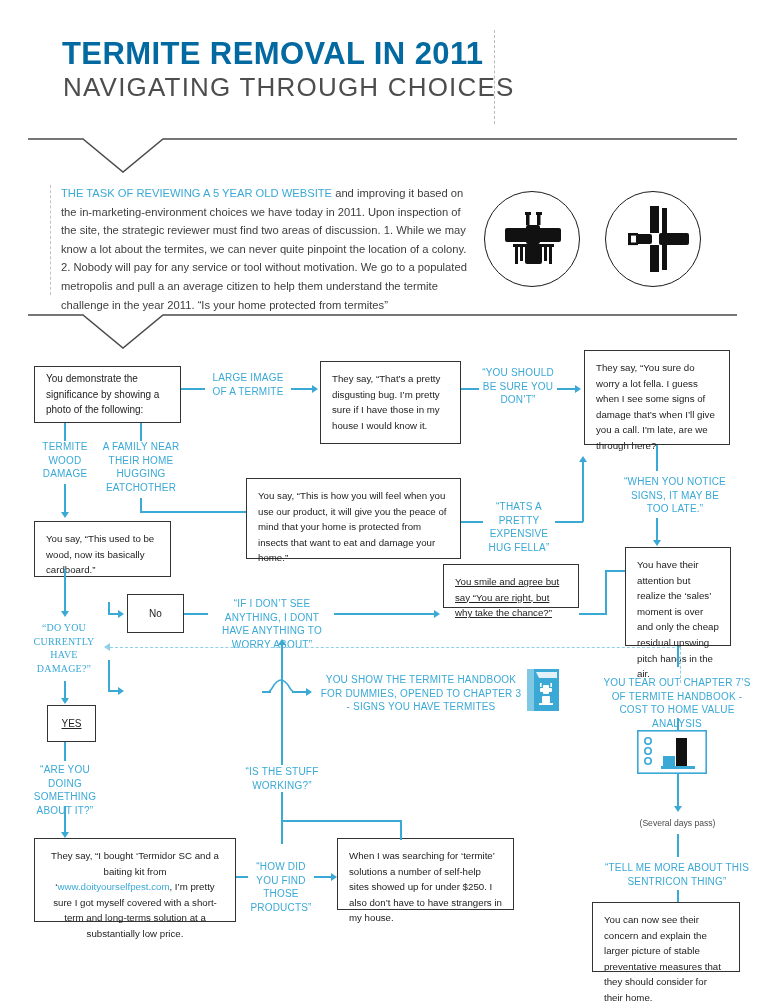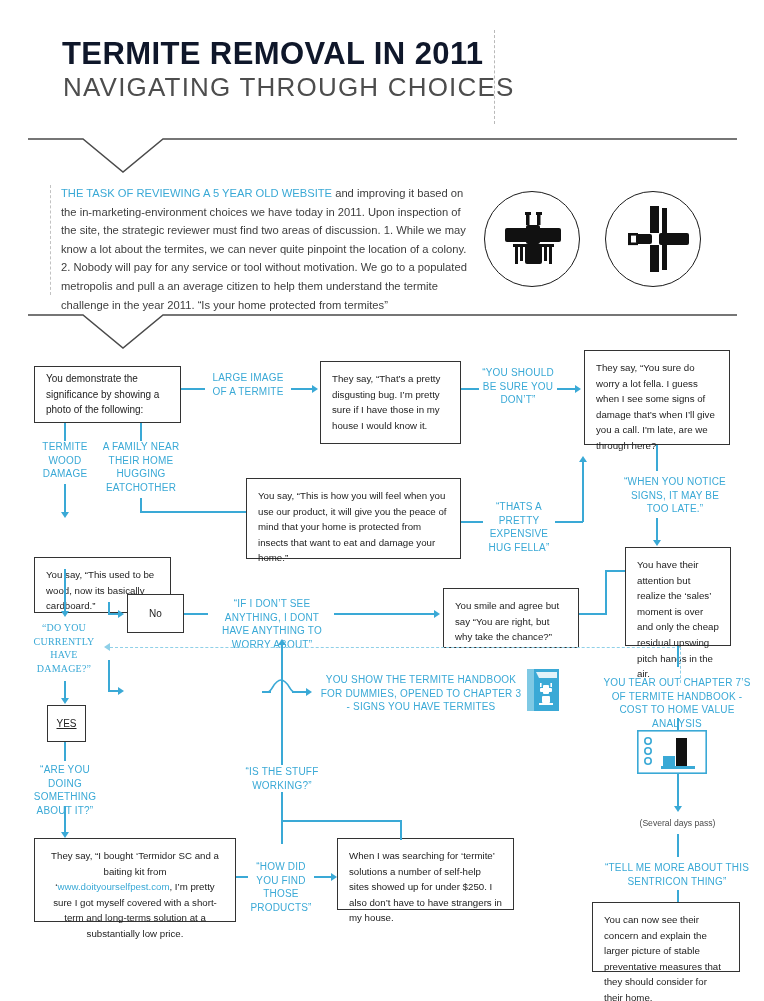--- a/index.html
+++ b/index.html
@@ -20,21 +20,21 @@
   }
 
   
   .title-main {
     position: absolute;
     left: 62px;
     top: 36px;
     font-size: 31px;
     font-weight: bold;
     letter-spacing: 0.4px;
-    color: #0f172a;
+    color: #0369a1;
     white-space: nowrap;
   }
   .title-sub {
     position: absolute;
     left: 63px;
     top: 72px;
     font-size: 26px;
     font-weight: normal;
     letter-spacing: 1.2px;
     color: #4d4d4d;
@@ -246,31 +246,31 @@
   <div class="ln h" style="left:461px; top:521px; width:22px;"></div>
   <div class="ln h" style="left:555px; top:521px; width:28px;"></div>
   <div class="ln v" style="left:582px; top:462px; height:60px;"></div>
   <div class="arrow up" style="left:579px; top:456px;"></div>
 
   <div class="lbl" style="left:620px; top:475px; width:110px;">“WHEN YOU NOTICE SIGNS, IT MAY BE TOO LATE.”</div>
   <div class="ln v" style="left:656px; top:445px; height:26px;"></div>
   <div class="ln v" style="left:656px; top:518px; height:24px;"></div>
   <div class="arrow down" style="left:653px; top:540px;"></div>
 
-  <div class="box" style="left:34px; top:521px; width:137px; height:56px;margin-top:36px;">
+  <div class="box" style="left:34px; top:521px; width:137px; height:56px;">
     <span>You say, “This used to be wood, now its basically cardboard.”</span>
   </div>
 
   <div class="box center" style="left:127px; top:594px; width:57px; height:39px;">
     <span>No</span>
   </div>
 
   <div class="lbl" style="left:212px; top:597px; width:120px;">“IF I DON’T SEE ANYTHING, I DONT HAVE ANYTHING TO WORRY ABOUT”</div>
 
-  <div class="box" style="left:443px; top:588px; width:136px; height:60px;">
+  <div class="box" style="left:443px; top:564px; width:136px; height:44px;text-decoration:underline;">
     <span>You smile and agree but say “You are right, but why take the chance?”</span>
   </div>
 
   <div class="box" style="left:625px; top:547px; width:106px; height:99px;">
     <span>You have their attention but realize the ‘sales’ moment is over and only the cheap residual upswing pitch hangs in the air.</span>
   </div>
 
   <div class="ln v" style="left:64px; top:569px; height:44px;"></div>
   <div class="arrow down" style="left:61px; top:611px;"></div>
   <div class="lbl" style="left:24px; top:621px; width:80px;font-family:Liberation Serif, serif;">“DO YOU CURRENTLY HAVE DAMAGE?”</div>
@@ -315,21 +315,21 @@
     <g fill="#ffffff">
       <rect x="16" y="16" width="6" height="9" rx="1"></rect>
       <rect x="13" y="19" width="12" height="4" rx="1"></rect>
       <rect x="15" y="27" width="8" height="7" rx="1"></rect>
       <rect x="12" y="34" width="14" height="2"></rect>
       <rect x="13" y="14" width="1.6" height="4"></rect>
       <rect x="23.4" y="14" width="1.6" height="4"></rect>
     </g>
   </svg>
 
-  <div class="box center" style="left:47px; top:705px; width:39px; height:37px;text-decoration:underline;">
+  <div class="box center" style="left:47px; top:705px; width:49px; height:37px;text-decoration:underline;">
     <span>YES</span>
   </div>
   <div class="ln v" style="left:64px; top:681px; height:18px;"></div>
   <div class="arrow down" style="left:61px; top:698px;"></div>
 
   <div class="ln v" style="left:64px; top:742px; height:19px;"></div>
   <div class="lbl" style="left:24px; top:763px; width:82px;">“ARE YOU DOING SOMETHING ABOUT IT?”</div>
   <div class="ln v" style="left:64px; top:806px; height:28px;"></div>
   <div class="arrow down" style="left:61px; top:832px;"></div>
 

